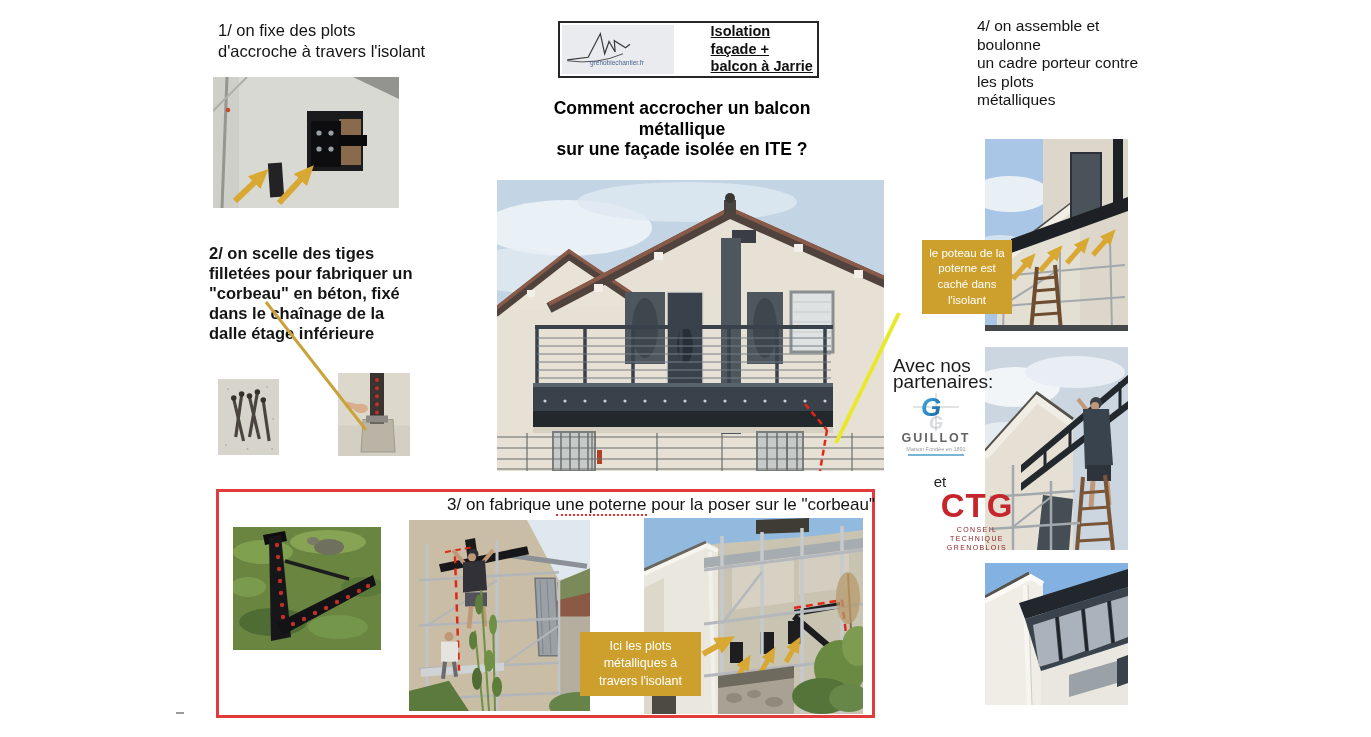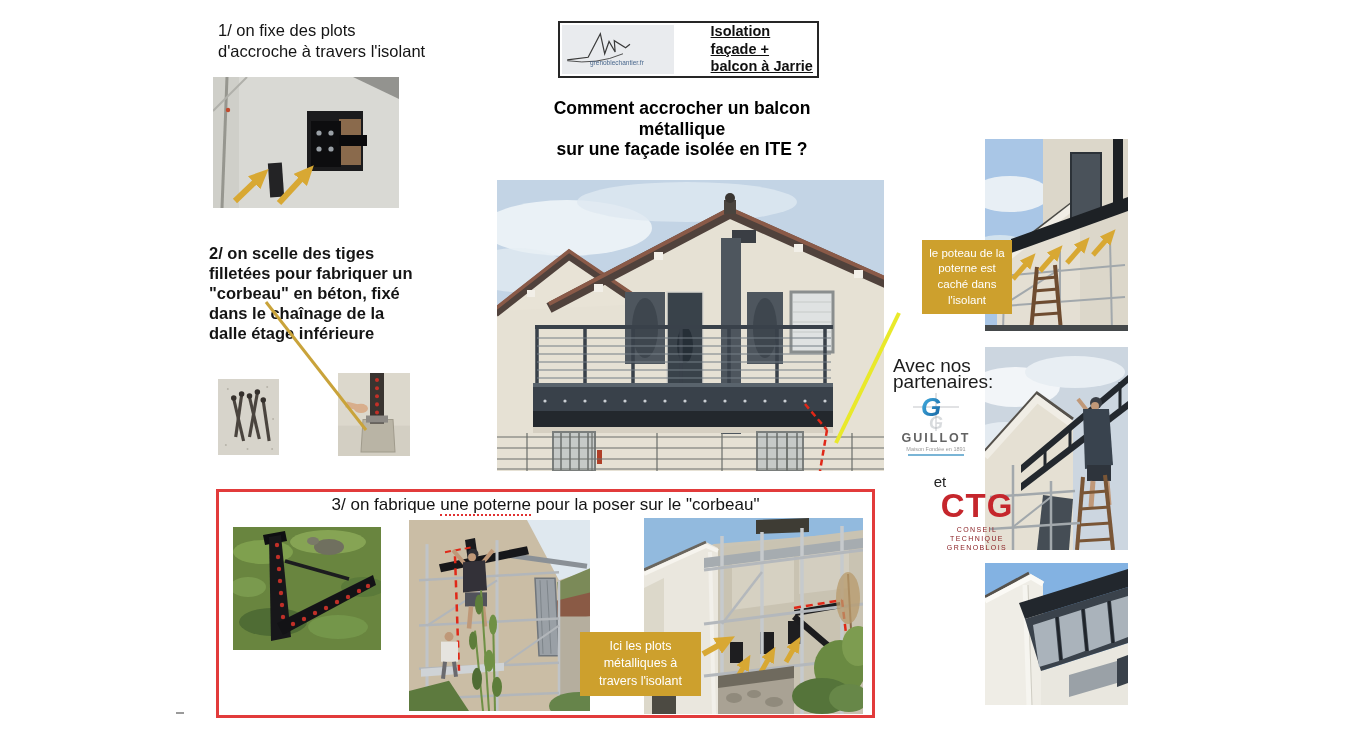--- a/index.html
+++ b/index.html
@@ -35,38 +35,43 @@
   #guillot-name{font-size:12.5px;letter-spacing:2px;color:#636363;font-weight:600;margin-top:0px;}
   #guillot-tagline{font-size:5.5px;color:#9a9a9a;margin-top:1px;}
   #guillot-rule{height:2px;background:#7ab5d6;width:72%;margin:2px auto 0;}
   #conj-et{left:918px;top:473px;width:44px;text-align:center;font-size:15px;color:#222;z-index:3;}
   #ctg-logo{left:932px;top:489px;width:90px;text-align:center;z-index:3;}
   #ctg-acronym{font-size:33px;line-height:34px;font-weight:bold;color:#C5262C;letter-spacing:1px;}
   #ctg-subtitle{font-size:7px;letter-spacing:1.4px;color:#8a2024;text-transform:uppercase;
                 line-height:9px;margin-top:2px;}
   
   #red-frame{left:216px;top:489px;width:653px;height:223px;border:3px solid #E23B3B;z-index:0;}
-  #step3-title{left:216px;top:495px;width:659px;text-align:center;font-size:17px;
+  #step3-title{left:216px;top:495px;width:659px;text-align:right;font-size:17px;
                color:#141414;z-index:3;}
   #step3-title .marked{border-bottom:2px dotted #e03030;}
   #overlay{left:0;top:0;width:1371px;height:737px;z-index:6;pointer-events:none;}
   #stray-mark{left:176px;top:712px;width:8px;height:2px;background:#9a9a9a;z-index:2;}
 </style>
 </head>
 <body>
 
 <div id="canvas">
 
   <div class="abs step pre" id="step1-text">1/ on fixe des plots
 d'accroche à travers l'isolant</div>
   <div class="abs step pre" id="step2-text">2/ on scelle des tiges
 filletées pour fabriquer un
 "corbeau" en béton, fixé
 dans le chaînage de la
 dalle étage inférieure</div>
+  <div class="abs step pre" id="step4-text">4/ on assemble et
+boulonne
+un cadre porteur contre
+les plots
+métalliques</div>
 
   <div class="abs" id="logo-box">
     <div id="logo-art">
       <svg viewBox="0 0 128 49">
         <polyline points="6,40 30,37 44,10 49,33 54,19 61,31 60,18 73,26 78,22" fill="none" stroke="#3a3a3a" stroke-width="1.4"></polyline>
         <path d="M6,41 Q40,46 70,33" fill="none" stroke="#3a3a3a" stroke-width="1"></path>
       </svg>
       <div id="logo-site">grenoblechantier.fr</div>
     </div>
     <div id="logo-caption" class="pre">Isolation façade +

